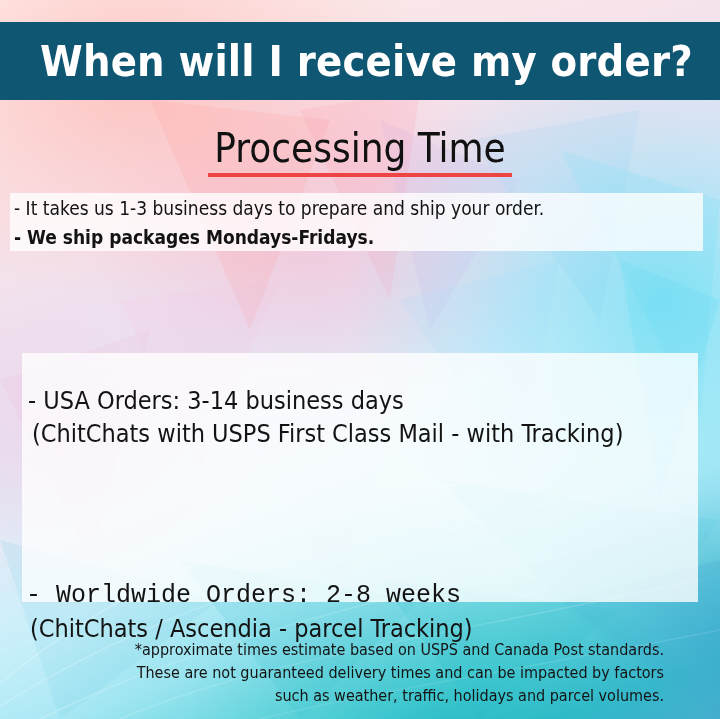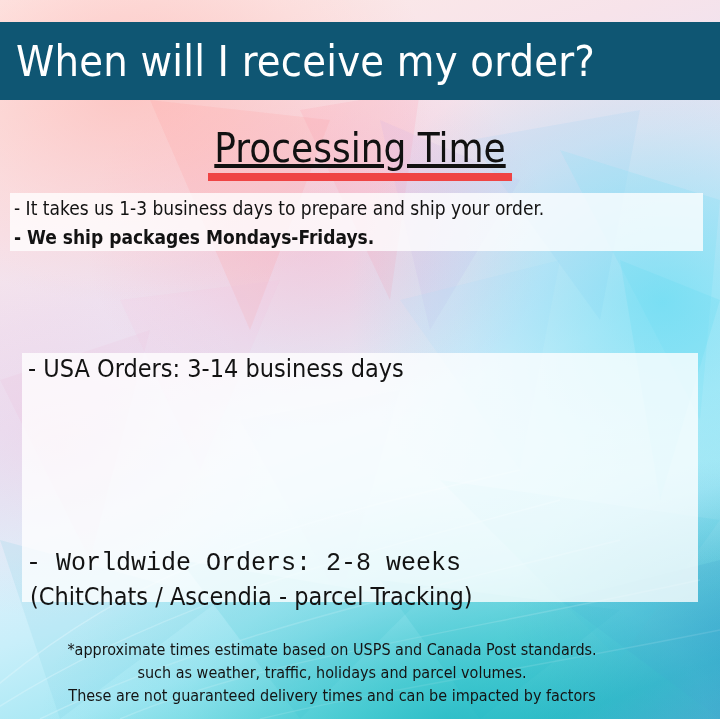--- a/index.html
+++ b/index.html
@@ -63,44 +63,43 @@
     width: 720px;
     height: 78px;
     background: #0f5673;
     display: flex;
     align-items: center;
   }
   #banner-title {
     color: #ffffff;
     font-family: "DejaVu Sans Condensed", "Liberation Sans Narrow", "Liberation Sans", sans-serif;
     font-size: 43px;
-    font-weight: 400;
+    font-weight: 700;
     letter-spacing: 0.2px;
-    white-space: nowrap;
-    line-height: 1;
-    margin-left: 16px;
+    padding-left: 40px;
+    white-space: nowrap;
+    line-height: 1;
   }
 
   
   .section-heading {
     position: absolute;
     width: 720px;
     text-align: center;
     color: #111111;
     font-family: "DejaVu Sans Condensed", "Liberation Sans Narrow", "Liberation Sans", sans-serif;
     font-size: 40px;
     font-weight: 400;
     line-height: 1;
     white-space: nowrap;
   }
   .section-heading .ul {
     display: inline-block;
-    border-bottom: 8px solid #ef4444;
+    border-bottom: 4px solid #ef4444;
     padding: 0 6px 5px 6px;
-    text-decoration: underline;
   }
   #heading-processing { top: 128px; }
   #heading-shipping  { top: 285px; }
 
   
   .text-band {
     position: absolute;
     background: rgba(255,255,255,0.78);
   }
   #band-processing {
@@ -130,35 +129,36 @@
   #proc-line-2 { left: 14px; top: 228px; font-weight: bold; }
 
   .ship-line {
     position: absolute;
     color: #131313;
     font-family: "DejaVu Sans Condensed", "Liberation Sans Narrow", "Liberation Sans", sans-serif;
     font-size: 25px;
     font-weight: 400;
     line-height: 1;
     white-space: nowrap;
+    margin-top: 32px;
   }
   #usa-line-1  { left: 28px; top: 356px; }
   #usa-line-2  { left: 32px; top: 389px; }
   #can-line-1  { left: 22px; top: 454px; }
   #can-line-2  { left: 20px; top: 487px; }
   #wor-line-1  { left: 26px; top: 551px; font-family: Liberation Mono, monospace; }
   #wor-line-2  { left: 30px; top: 584px; }
 
   
   #footer-note {
     position: absolute;
     left: 0;
     top: 638px;
     width: 664px;
-    text-align: center;
+    text-align: right;
     color: #141414;
     font-family: "DejaVu Sans Condensed", "Liberation Sans Narrow", "Liberation Sans", sans-serif;
     font-size: 16px;
     line-height: 23px;
   }
   #footer-note span { display: block; white-space: nowrap; }
 </style>
 </head>
 <body>
 
@@ -203,24 +203,25 @@
   <div class="section-heading" id="heading-processing">
     <span class="ul">Processing Time</span>
   </div>
   <div class="text-band" id="band-processing"></div>
   <div class="body-line" id="proc-line-1">- It takes us 1-3 business days to prepare and ship your order.</div>
   <div class="body-line" id="proc-line-2">- We ship packages Mondays-Fridays.</div>
 
   <div class="text-band" id="band-shipping"></div>
 
   <div class="ship-line" id="usa-line-1">- USA Orders: 3-14 business days</div>
+  <div class="ship-line" id="usa-line-2">(ChitChats with USPS First Class Mail - with Tracking)</div>
 
 
   <div class="ship-line" id="wor-line-1">- Worldwide Orders: 2-8 weeks</div>
   <div class="ship-line" id="wor-line-2">(ChitChats / Ascendia - parcel Tracking)</div>
 
   <div id="footer-note">
     <span>*approximate times estimate based on USPS and Canada Post standards.</span>
+    <span>These are not guaranteed delivery times and can be impacted by factors</span>
     <span>such as weather, traffic, holidays and parcel volumes.</span>
-    <span>These are not guaranteed delivery times and can be impacted by factors</span>
   </div>
 
 </div>
 
 </body></html>

